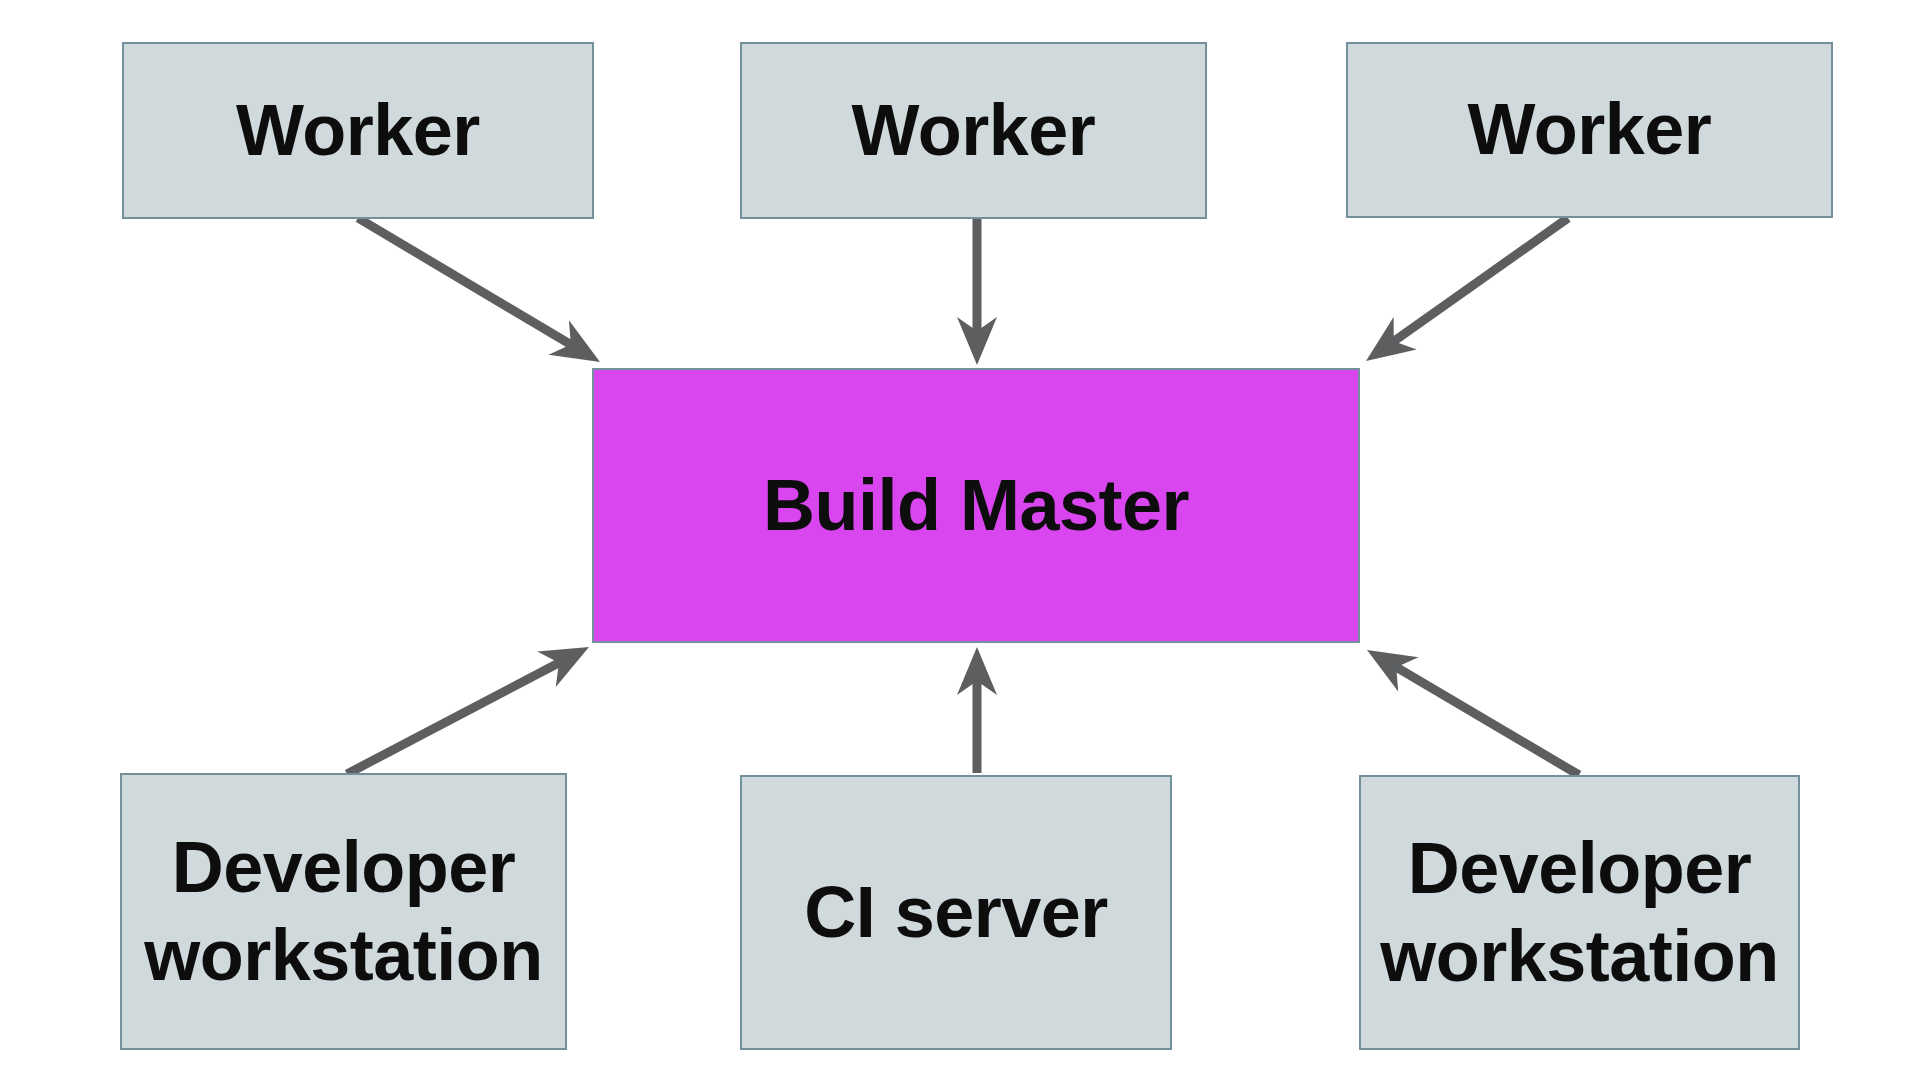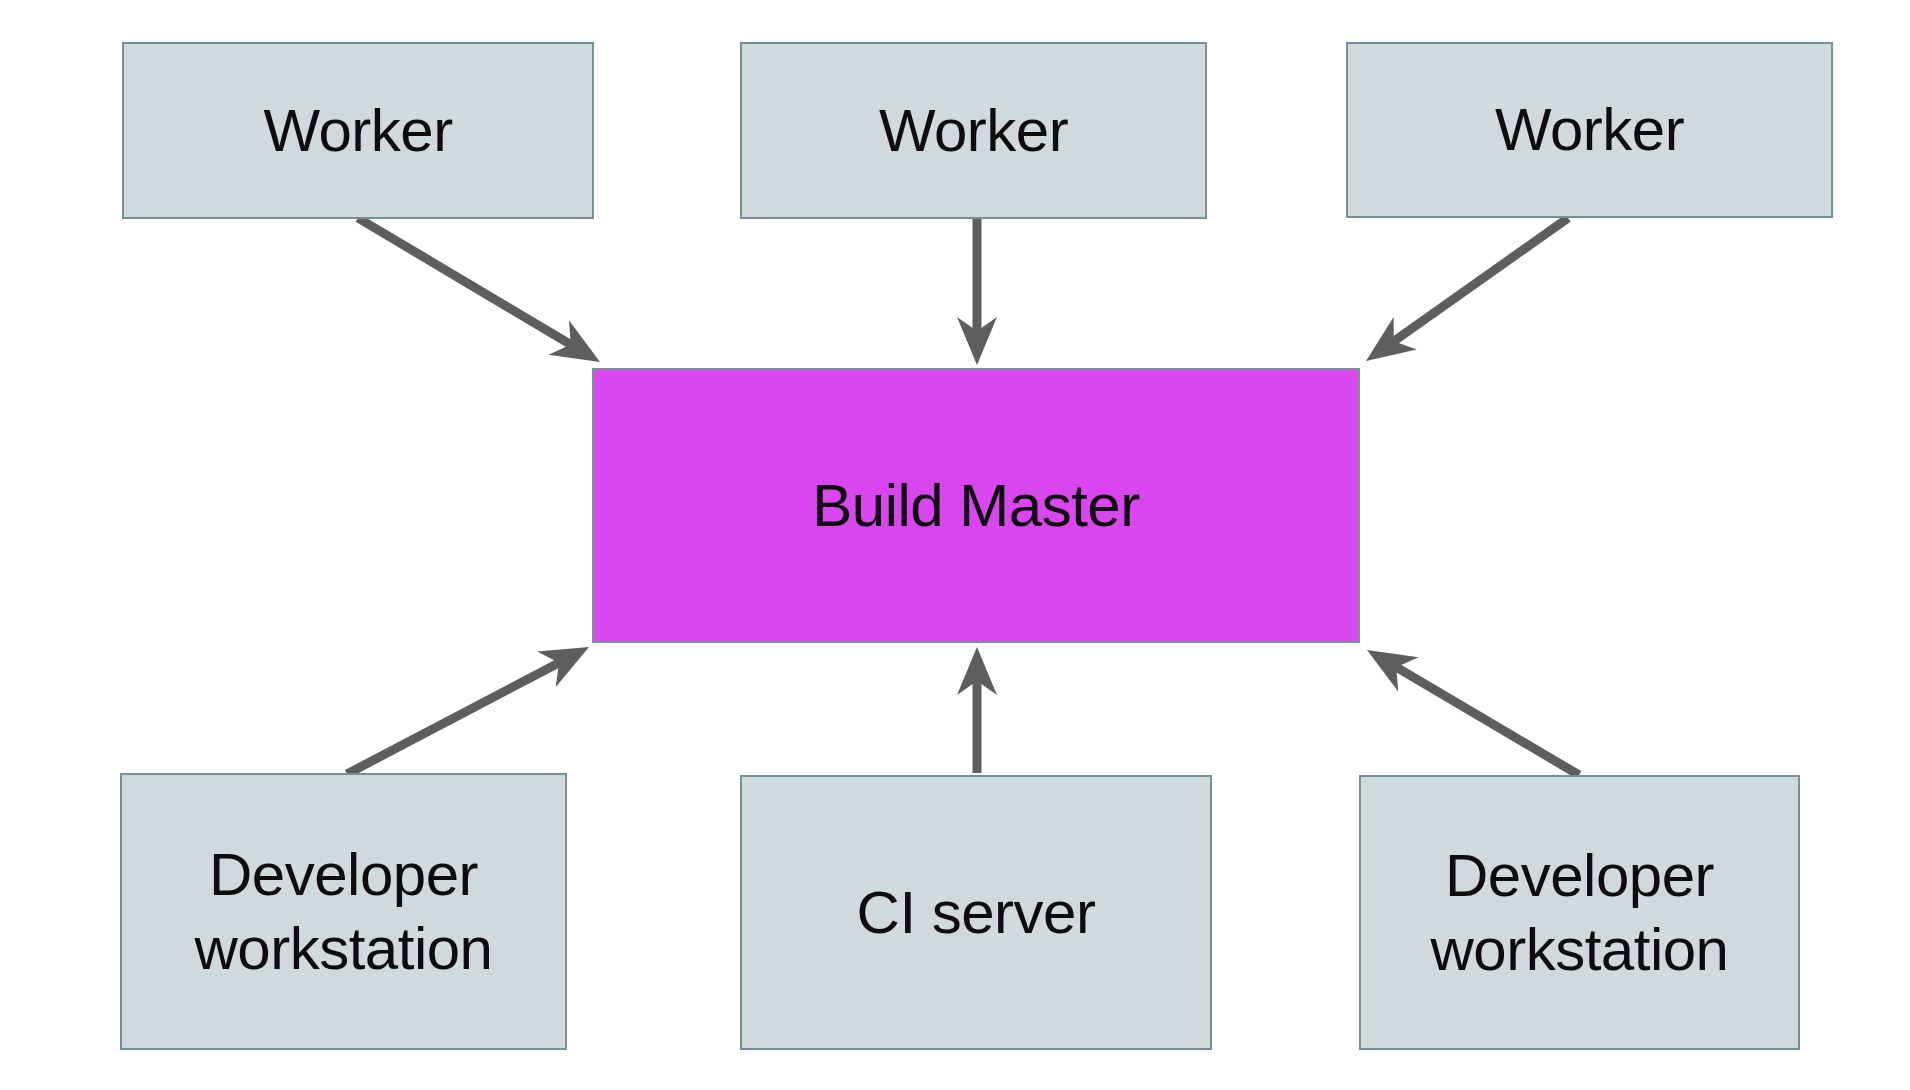--- a/index.html
+++ b/index.html
@@ -22,24 +22,24 @@
     position: absolute;
     box-sizing: border-box;
     border-style: solid;
     border-width: 2px;
     display: flex;
     align-items: center;
     justify-content: center;
     text-align: center;
   }
   .node-label {
-    font-size: 60px;
+    font-size: 72px;
     line-height: 1.22;
     letter-spacing: -0.5px;
-    font-weight: 400;
+    font-weight: 700;
     padding: 0 10px;
   }
 </style>
 </head>
 <body>
 
 <div id="stage">
   <svg id="arrow-layer" viewBox="0 0 1910 1090" xmlns="http://www.w3.org/2000/svg">
       <g>
         <line x1="358" y1="218" x2="574.2189840805078" y2="346.6592301966658" stroke="#5c5e60" stroke-width="9"></line>
@@ -75,20 +75,20 @@
       </div>
       <div class="node" style="left: 1346px; top: 42px; width: 487px; height: 176px; background: rgb(208, 217, 220); border-color: rgb(116, 144, 155);">
         <span class="node-label" style="color: rgb(13, 13, 13);">Worker</span>
       </div>
       <div class="node" style="left: 592px; top: 368px; width: 768px; height: 275px; background: #d946ef; border-color: rgb(116, 144, 155);">
         <span class="node-label" style="color: rgb(13, 13, 13);">Build Master</span>
       </div>
       <div class="node" style="left: 120px; top: 773px; width: 447px; height: 277px; background: rgb(208, 217, 220); border-color: rgb(116, 144, 155);">
         <span class="node-label" style="color: rgb(13, 13, 13);">Developer workstation</span>
       </div>
-      <div class="node" style="left: 740px; top: 775px; width: 472px; height: 275px; background: rgb(208, 217, 220); border-color: rgb(116, 144, 155);">
+      <div class="node" style="left: 740px; top: 775px; width: 432px; height: 275px; background: rgb(208, 217, 220); border-color: rgb(116, 144, 155);">
         <span class="node-label" style="color: rgb(13, 13, 13);">CI server</span>
       </div>
       <div class="node" style="left: 1359px; top: 775px; width: 441px; height: 275px; background: rgb(208, 217, 220); border-color: rgb(116, 144, 155);">
         <span class="node-label" style="color: rgb(13, 13, 13);">Developer workstation</span>
       </div>
     </div>
 </div>
 
 </body></html>

